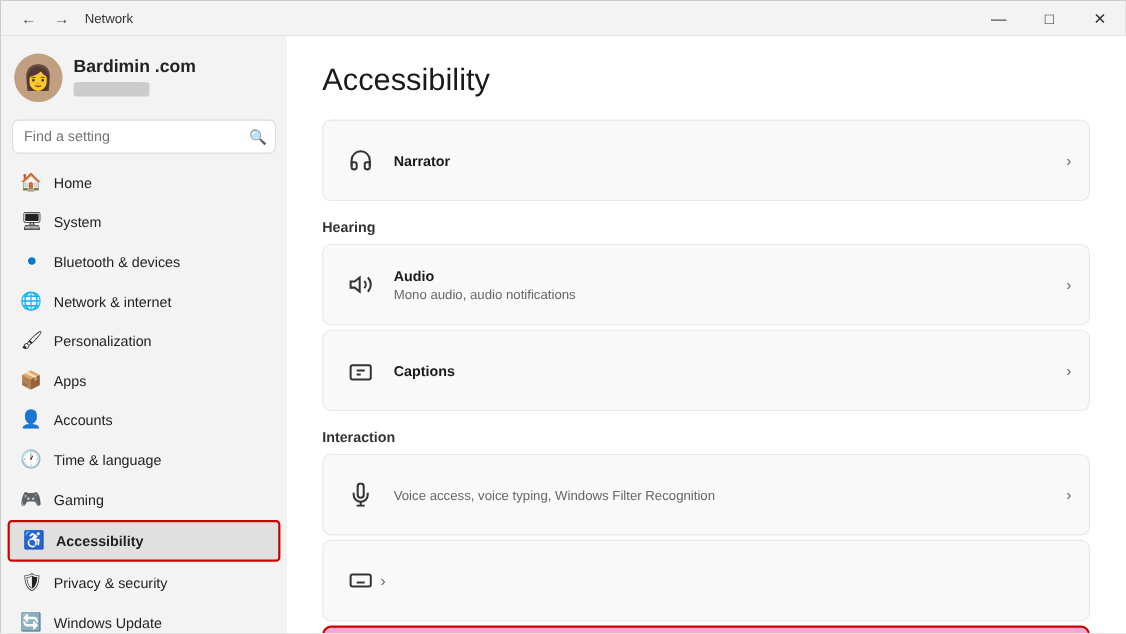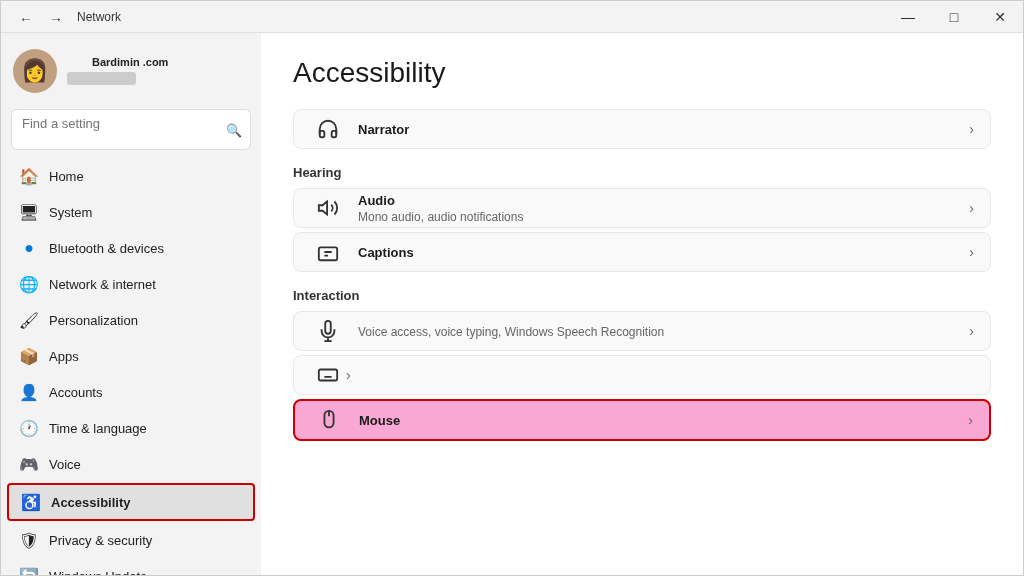--- a/index.html
+++ b/index.html
@@ -17,40 +17,40 @@
     .title-bar-controls button { width: 46px; height: 32px; border: none; background: none; cursor: pointer; font-size: 14px; color: #333; display: flex; align-items: center; justify-content: center; }
 
     
     .main-layout { display: flex; flex: 1; overflow: hidden; }
 
     
     .sidebar { width: 260px; background: #f3f3f3; display: flex; flex-direction: column; flex-shrink: 0; overflow-y: auto; padding-bottom: 8px; }
 
     .user-profile { display: flex; align-items: center; gap: 10px; padding: 16px 12px 12px 12px; }
     .avatar { width: 44px; height: 44px; border-radius: 50%; background: #c0a080; overflow: hidden; flex-shrink: 0; display: flex; align-items: center; justify-content: center; font-size: 22px; }
-    .user-name { font-size: 11px; font-weight: 600; color: #222; margin-left: 25px; }
+    .user-name { font-size: 16px; font-weight: 600; color: #222; }
     .user-sub { font-size: 11px; color: #666; background: #ddd; border-radius: 3px; padding: 1px 6px; margin-top: 2px; display: inline-block; }
 
     .search-box { margin: 4px 10px 8px 10px; position: relative; }
-    .search-box input { width: 100%; padding: 6px 30px 18px 10px; border: 1px solid #ddd; border-radius: 6px; background: #fff; font-size: 13px; color: #333; outline: none; }
+    .search-box input { width: 100%; padding: 6px 30px 8px 10px; border: 1px solid #ddd; border-radius: 6px; background: #fff; font-size: 13px; color: #333; outline: none; }
     .search-icon { position: absolute; right: 8px; top: 50%; transform: translateY(-50%); color: #666; font-size: 13px; }
 
     .nav-item { display: flex; align-items: center; gap: 10px; padding: 7px 12px; cursor: pointer; border-radius: 6px; margin: 1px 6px; font-size: 13px; color: #222; }
     .nav-item.active { background: #e0e0e0; font-weight: 600; }
     .nav-icon { width: 20px; height: 20px; display: flex; align-items: center; justify-content: center; font-size: 16px; flex-shrink: 0; }
 
     
     .nav-item.active-border { border: 2px solid #cc0000; border-radius: 4px; }
 
     
     .content { flex: 1; padding: 24px 32px; overflow-y: auto; background: #fff; }
     .page-title { font-size: 28px; font-weight: 400; color: #1a1a1a; margin-bottom: 20px; }
 
     .section-label { font-size: 13px; font-weight: 600; color: #333; margin: 16px 0 8px 0; }
-    .setting-card { display: flex; align-items: center; background: #f9f9f9; border: 1px solid #e8e8e8; border-radius: 8px; padding: 1px 16px; margin-bottom: 4px; cursor: pointer; transition: background 0.1s; }
+    .setting-card { display: flex; align-items: center; background: #f9f9f9; border: 1px solid #e8e8e8; border-radius: 8px; padding: 18px 16px; margin-bottom: 4px; cursor: pointer; transition: background 0.1s; }
     .setting-card.highlighted { border: 2px solid #cc0000; background: #fff; }
     .setting-icon { width: 36px; height: 36px; display: flex; align-items: center; justify-content: center; font-size: 20px; flex-shrink: 0; color: #333; }
     .setting-info { flex: 1; margin-left: 12px; }
     .setting-name { font-size: 13px; font-weight: 600; color: #1a1a1a; }
     .setting-desc { font-size: 12px; color: #666; margin-top: 2px; }
     .chevron { color: #666; font-size: 14px; }
   </style>
 </head>
 <body>
 
@@ -115,21 +115,21 @@
       <div class="nav-item">
         <span class="nav-icon">👤</span>
         <span>Accounts</span>
       </div>
       <div class="nav-item">
         <span class="nav-icon">🕐</span>
         <span>Time &amp; language</span>
       </div>
       <div class="nav-item">
         <span class="nav-icon">🎮</span>
-        <span>Voice</span>
+        <span>Gaming</span>
       </div>
       <div class="nav-item active active-border" style="border:2px solid #cc0000;">
         <span class="nav-icon">♿</span>
         <span>Accessibility</span>
       </div>
       <div class="nav-item">
         <span class="nav-icon">🛡</span>
         <span>Privacy &amp; security</span>
       </div>
       <div class="nav-item">
@@ -190,21 +190,21 @@
       <div class="setting-card">
         <div class="setting-icon">
           <svg width="22" height="22" viewBox="0 0 24 24" fill="none" stroke="#333" stroke-width="2">
               <path d="M12 1a3 3 0 0 0-3 3v8a3 3 0 0 0 6 0V4a3 3 0 0 0-3-3z"></path>
               <path d="M19 10v2a7 7 0 0 1-14 0v-2"></path>
               <line x1="12" y1="19" x2="12" y2="23"></line>
               <line x1="8" y1="23" x2="16" y2="23"></line>
             </svg>
         </div>
         <div class="setting-info">
-          <div class="setting-desc">Voice access, voice typing, Windows Speech Recognition</div>
+          <div class="setting-desc">Voice access, voice typing, Windows Filter Recognition</div>
         </div>
         <span class="chevron">›</span>
       </div>
 
       <div class="setting-card">
         <div class="setting-icon">
           <svg width="22" height="22" viewBox="0 0 24 24" fill="none" stroke="#333" stroke-width="2">
               <rect x="2" y="6" width="20" height="12" rx="2"></rect>
               <path d="M6 10h.01M10 10h.01M14 10h.01M18 10h.01M8 14h8M6 14h.01M18 14h.01"></path>
             </svg>

